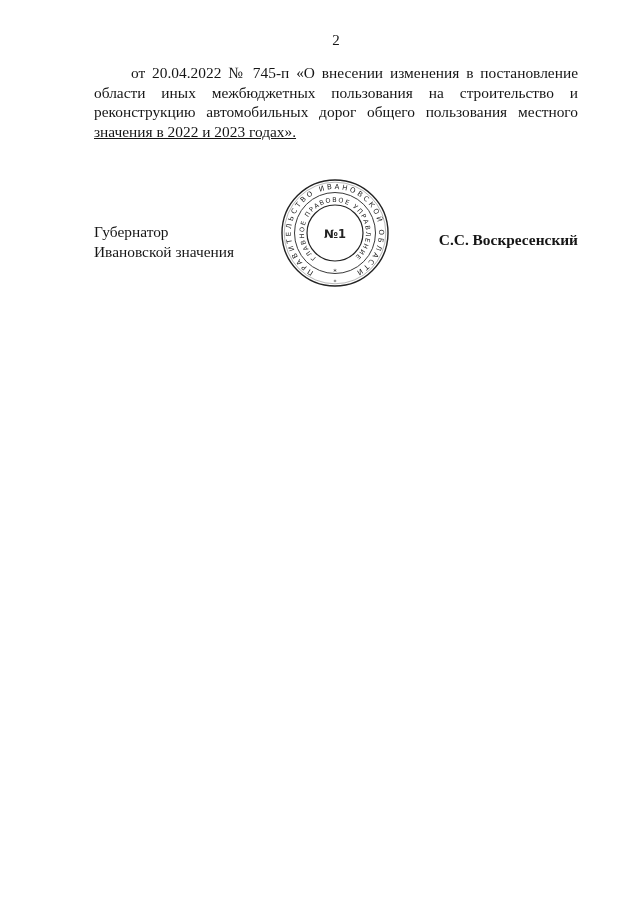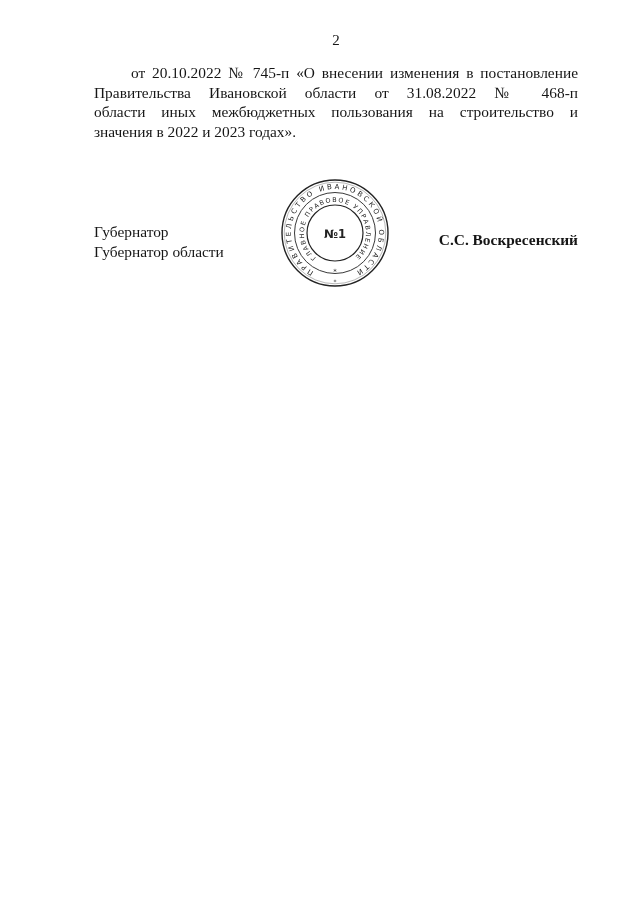--- a/index.html
+++ b/index.html
@@ -37,20 +37,21 @@
     text-align: justify;
     text-align-last: justify;
     white-space: normal;
   }
   .pline.first {
     text-indent: 37px;
   }
   .pline.last {
     text-align: right;
     text-align-last: left;
+    text-decoration: underline;
   }
   .sig-title {
     position: absolute;
     left: 94px;
     top: 222px;
     font-weight: normal;
     font-size: 15.4px;
     line-height: 20px;
   }
   .sig-name {
@@ -89,29 +90,29 @@
   }
 </style>
 </head>
 <body>
 
 <div class="page">
 
   <div class="page-number">2</div>
 
   <div class="paragraph">
-    <div class="pline first">от 20.10.2022 № 745-п «О внесении изменения в постановление</div>
-    <div class="pline">Правительства Ивановской области от 31.08.2022 № 468-п</div>
+    <div class="pline first">от 20.04.2022 № 745-п «О внесении изменения в постановление</div>
     <div class="pline">области иных межбюджетных пользования на строительство и</div>
+    <div class="pline">реконструкцию автомобильных дорог общего пользования местного</div>
     <div class="pline last">значения в 2022 и 2023 годах».</div>
   </div>
 
   <div class="sig-title">
     <div>Губернатор</div>
-    <div>Губернатор области</div>
+    <div>Ивановской значения</div>
   </div>
 
   <svg class="stamp" viewBox="-54 -54 108 108" xmlns="http://www.w3.org/2000/svg">
     <circle r="53" stroke-width="1.4"></circle>
     <circle r="50.8" stroke-width="0.6" opacity="0.55"></circle>
     <circle r="40.5" stroke-width="0.9"></circle>
     <circle r="28" stroke-width="1.2"></circle>
 
     <defs>
       <path id="outerArc" d="M 0 44 A 44 44 0 1 1 0 -44 A 44 44 0 1 1 0 44" fill="none"></path>

